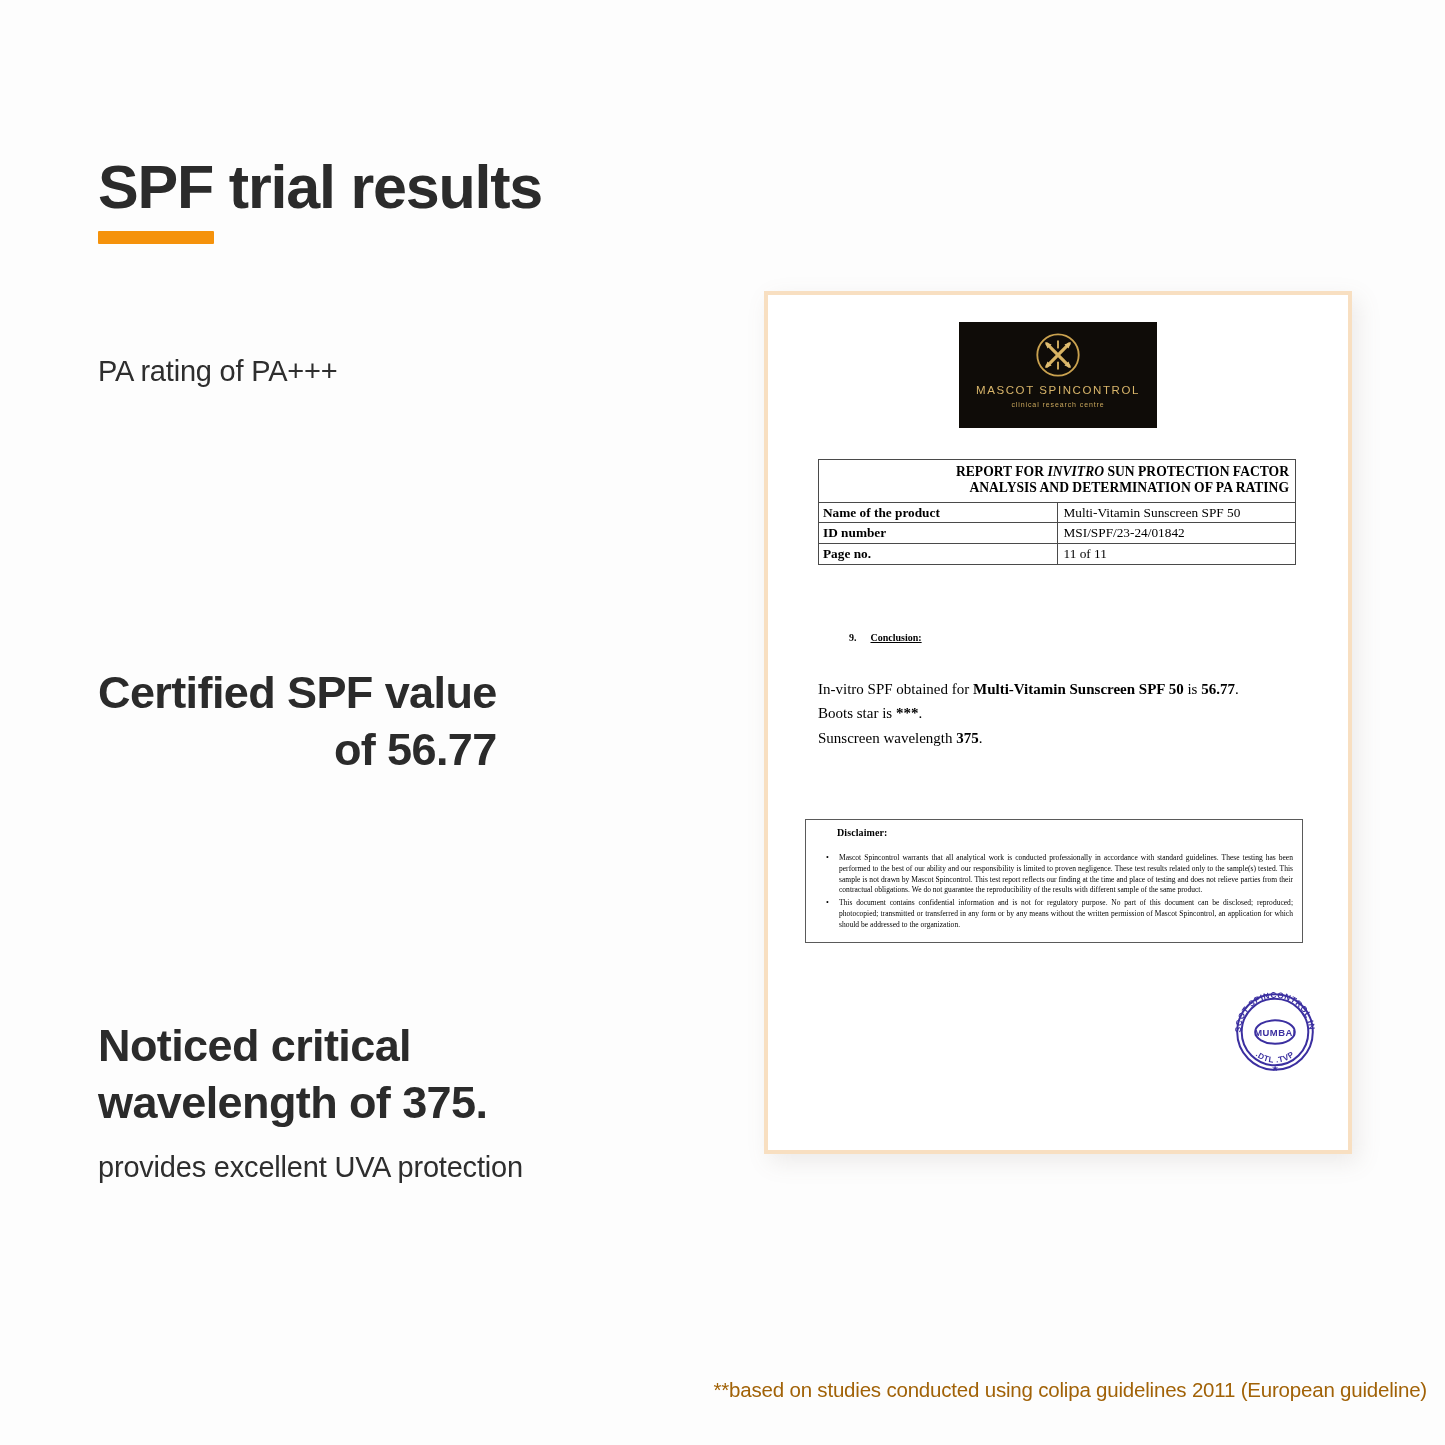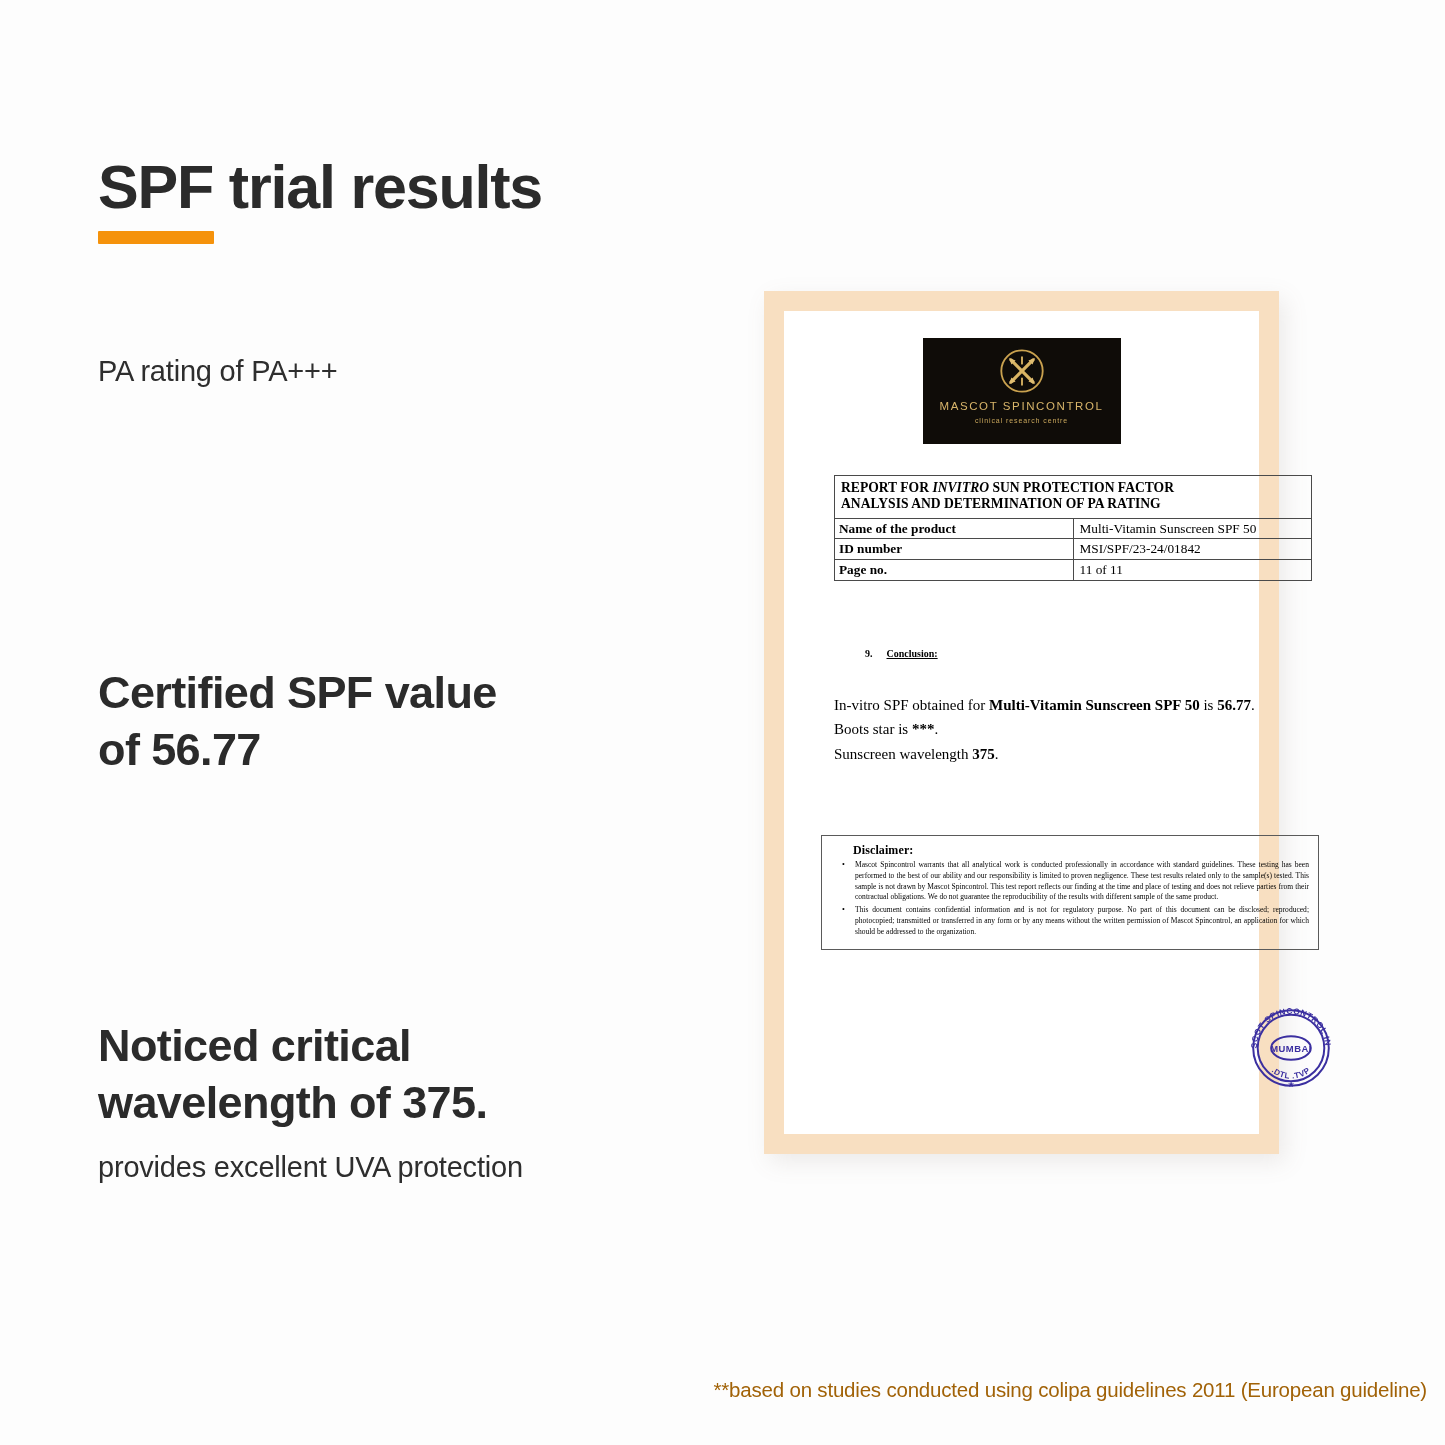--- a/index.html
+++ b/index.html
@@ -41,21 +41,21 @@
     left: 0;
     top: 231px;
     width: 116px;
     height: 13px;
     background: #f5920b;
     border-radius: 1px;
   }
 
   .fact-block { position: absolute; left: 0; }
   .fact-block.b1 { top: 335px; }
-  .fact-block.b2 { top: 665px; }
+  .fact-block.b2 { top: 665px; text-align: right; }
   .fact-block.b3 { top: 1018px; }
 
   .fact-head {
     font-size: 45px;
     font-weight: 700;
     color: #2b2b2b;
     line-height: 1.26;
     letter-spacing: -0.6px;
     margin: 0;
     white-space: pre-line;
@@ -78,24 +78,24 @@
     color: #a16207;
     letter-spacing: -0.2px;
     white-space: nowrap;
   }
 
   
   .doc-frame {
     position: absolute;
     left: 764px;
     top: 291px;
-    width: 515px;
+    width: 588px;
     height: 863px;
     background: #f8dfc1;
-    padding: 20px;
+    padding: 4px;
     box-sizing: border-box;
     box-shadow: 6px 8px 22px rgba(120,110,100,0.13);
   }
   .doc-page {
     width: 100%;
     height: 100%;
     background: #ffffff;
     position: relative;
     box-sizing: border-box;
     font-family: "Liberation Serif", serif;
@@ -147,21 +147,21 @@
   }
   .doc-table td {
     border: 1px solid #4a4a4a;
     padding: 1px 5px;
     font-size: 13.3px;
     line-height: 1.18;
     vertical-align: middle;
     font-family: "Liberation Serif", serif;
   }
   .doc-table td.th-title {
-    text-align: left;
+    text-align: right;
     font-weight: 700;
     padding: 4px 6px 5px 6px;
     font-size: 13.6px;
     line-height: 1.2;
   }
   .doc-table td.lbl {
     font-weight: 700;
     width: 163px;
     padding: 2px 4px;
   }
@@ -193,23 +193,23 @@
   .disclaimer {
     position: absolute;
     left: 37px;
     top: 524px;
     width: 498px;
     border: 1px solid #5a5a5a;
     box-sizing: border-box;
     padding: 7px 9px 9px 9px;
   }
   .disc-title {
-    font-size: 12px;
-    font-weight: 700;
-    margin: 0 0 2px 22px;
+    font-size: 10px;
+    font-weight: 700;
+    margin: 0 0 15px 22px;
     letter-spacing: 0.1px;
   }
   .disc-list {
     margin: 0;
     padding: 0 0 0 24px;
     list-style: none;
   }
   .disc-list li {
     position: relative;
     font-size: 7.5px;

